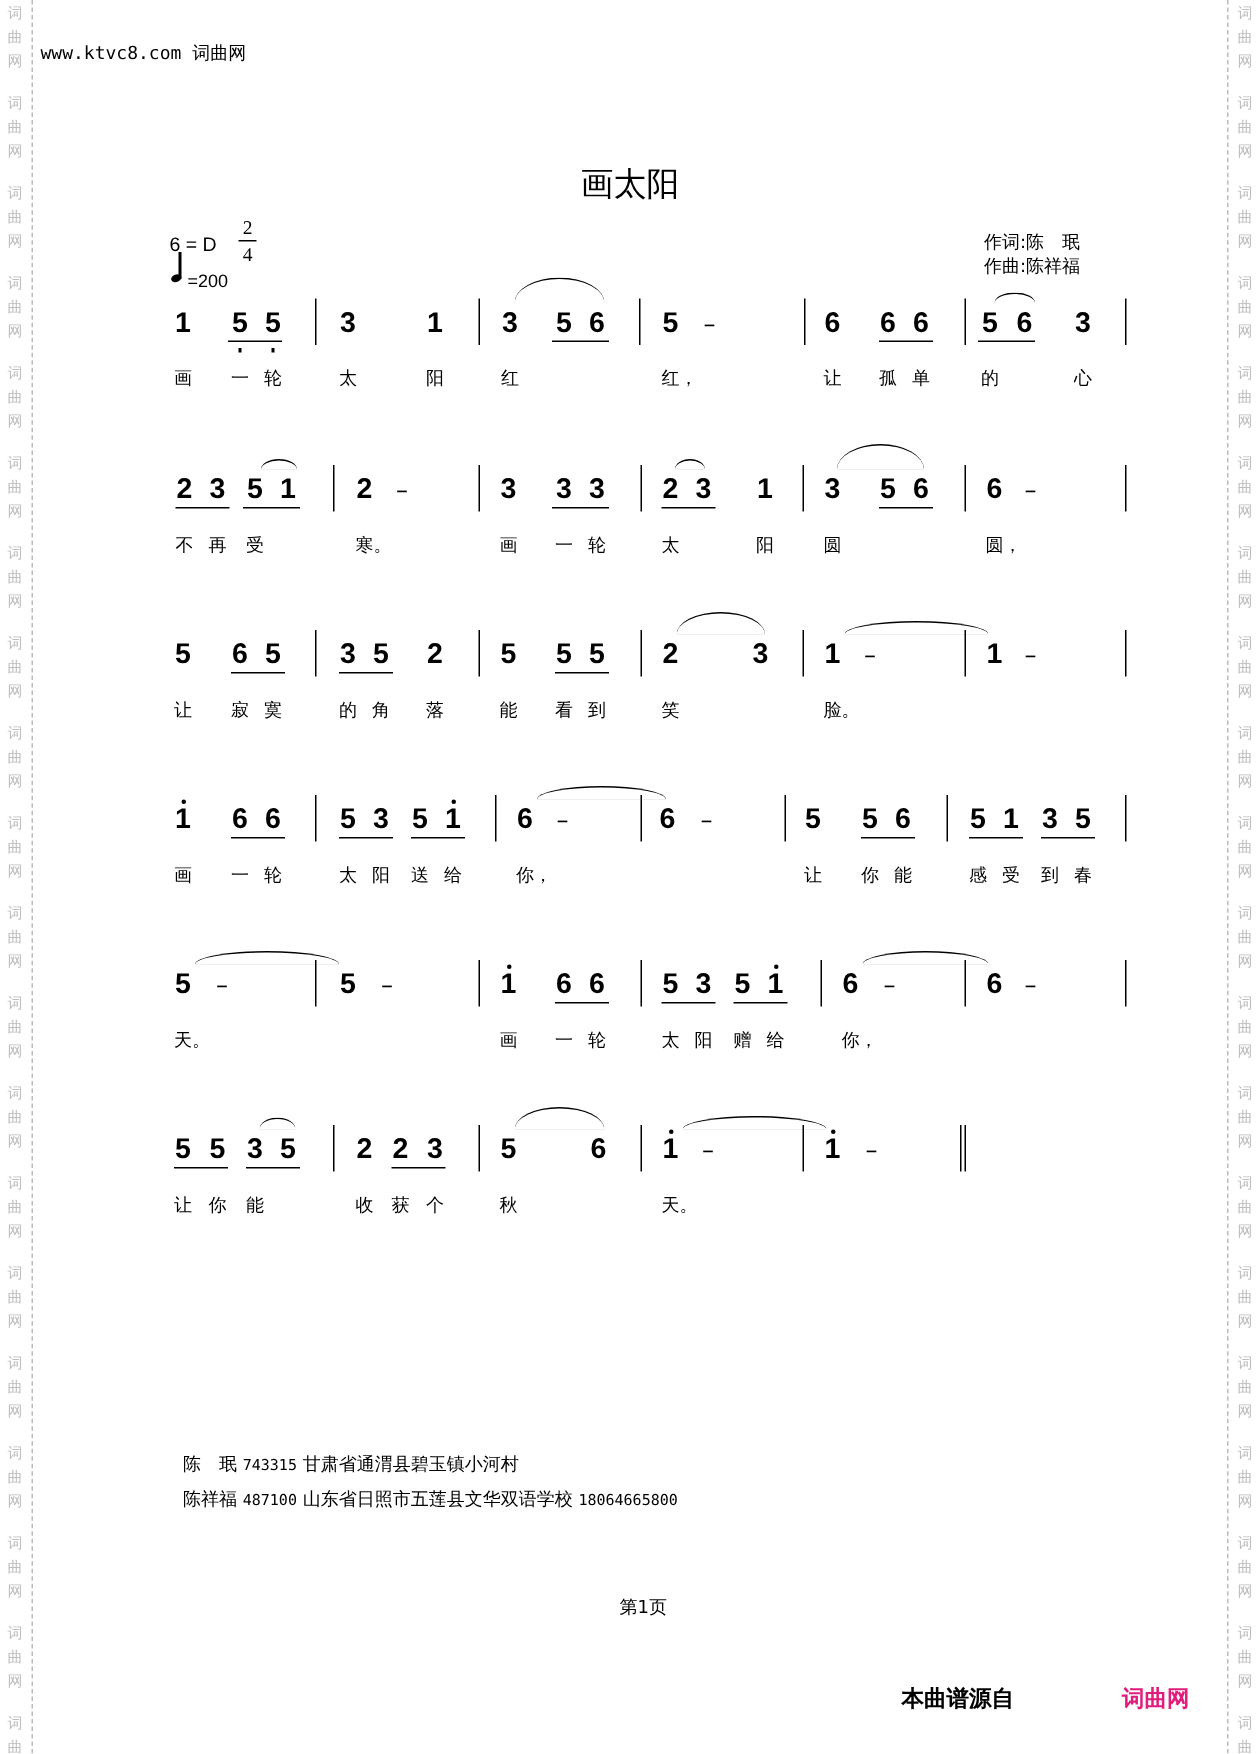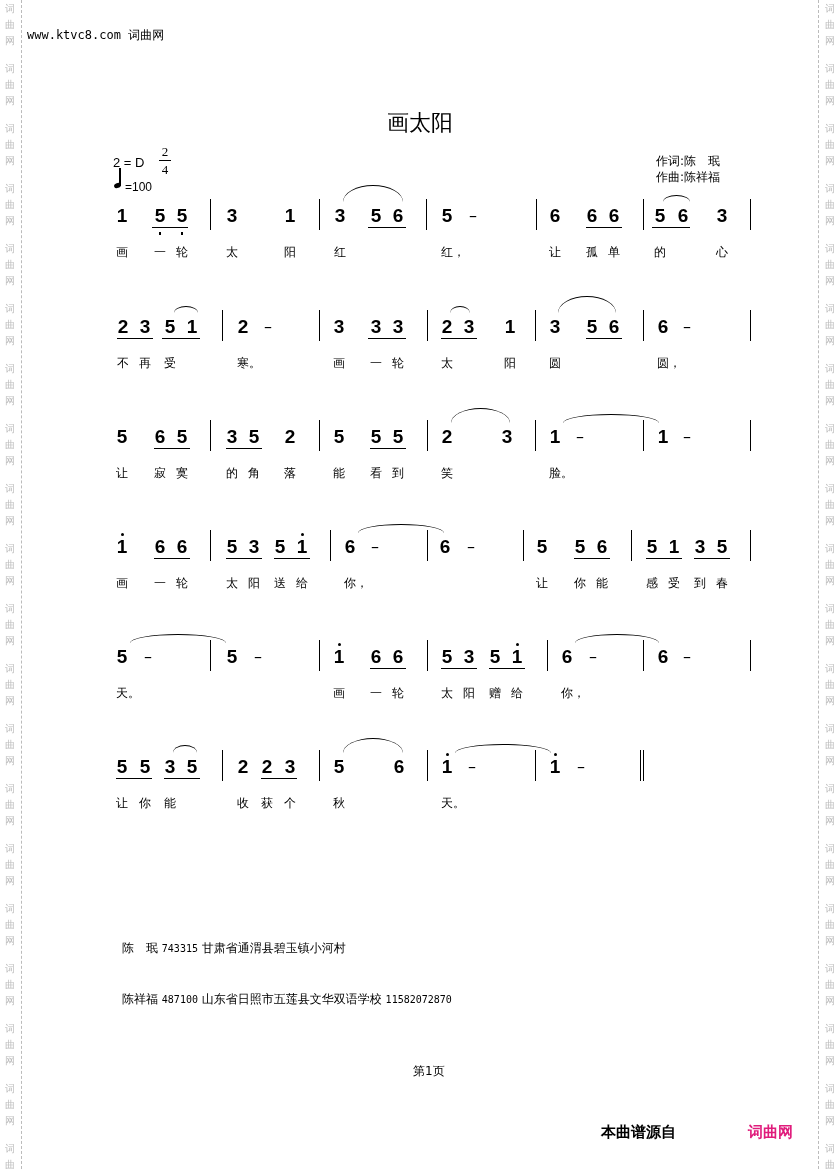--- a/index.html
+++ b/index.html
@@ -171,30 +171,30 @@
     <span class="wm-char" style="top: 1158px;">曲</span>
   </div>
 
 <div class="site">
   <span>www.ktvc8.com</span>
   <span class="cn">词曲网</span>
 </div>
 
 <div class="title">画太阳</div>
 
-<div class="key">2 = D</div>
+<div class="key">6 = D</div>
 <div class="timesig">
   <div>2</div>
   <div class="bar"></div>
   <div>4</div>
 </div>
 <div class="tempo">
   <span class="note-stem"></span>
   <span class="note-head"></span>
-  <span class="val">=100</span>
+  <span class="val">=200</span>
 </div>
 
 <div class="credits">
   <div>作词:陈　珉</div>
   <div>作曲:陈祥福</div>
 </div>
 
 <div id="score">
     <div class="row" style="top: 205px;">
       <div class="n" style="left: 115px; top: 0px;">1</div>
@@ -435,27 +435,27 @@
       <div class="ly" style="left: 139px; top: 39px; white-space: nowrap; text-align: left;">你</div>
       <div class="ly" style="left: 164px; top: 39px; white-space: nowrap; text-align: left;">能</div>
       <div class="ly" style="left: 237px; top: 39px; white-space: nowrap; text-align: left;">收</div>
       <div class="ly" style="left: 261px; top: 39px; white-space: nowrap; text-align: left;">获</div>
       <div class="ly" style="left: 284px; top: 39px; white-space: nowrap; text-align: left;">个</div>
       <div class="ly" style="left: 333px; top: 39px; white-space: nowrap; text-align: left;">秋</div>
       <div class="ly" style="left: 441px; top: 39px; white-space: nowrap; text-align: left;">天。</div>
     </div>
   </div>
 
-<div class="contact" style="top:940px">
+<div class="contact" style="top:968px">
   <span>陈　珉</span>
   <span class="num">743315</span>
   <span>甘肃省通渭县碧玉镇小河村</span>
 </div>
 <div class="contact" style="top:991px">
   <span>陈祥福</span>
   <span class="num">487100</span>
   <span>山东省日照市五莲县文华双语学校</span>
-  <span class="num">11582072870</span>
+  <span class="num">18064665800</span>
 </div>
 
 <div class="page">第1页</div>
 <div class="src">本曲谱源自</div>
 <div class="brand">词曲网</div>
 
 </body></html>

